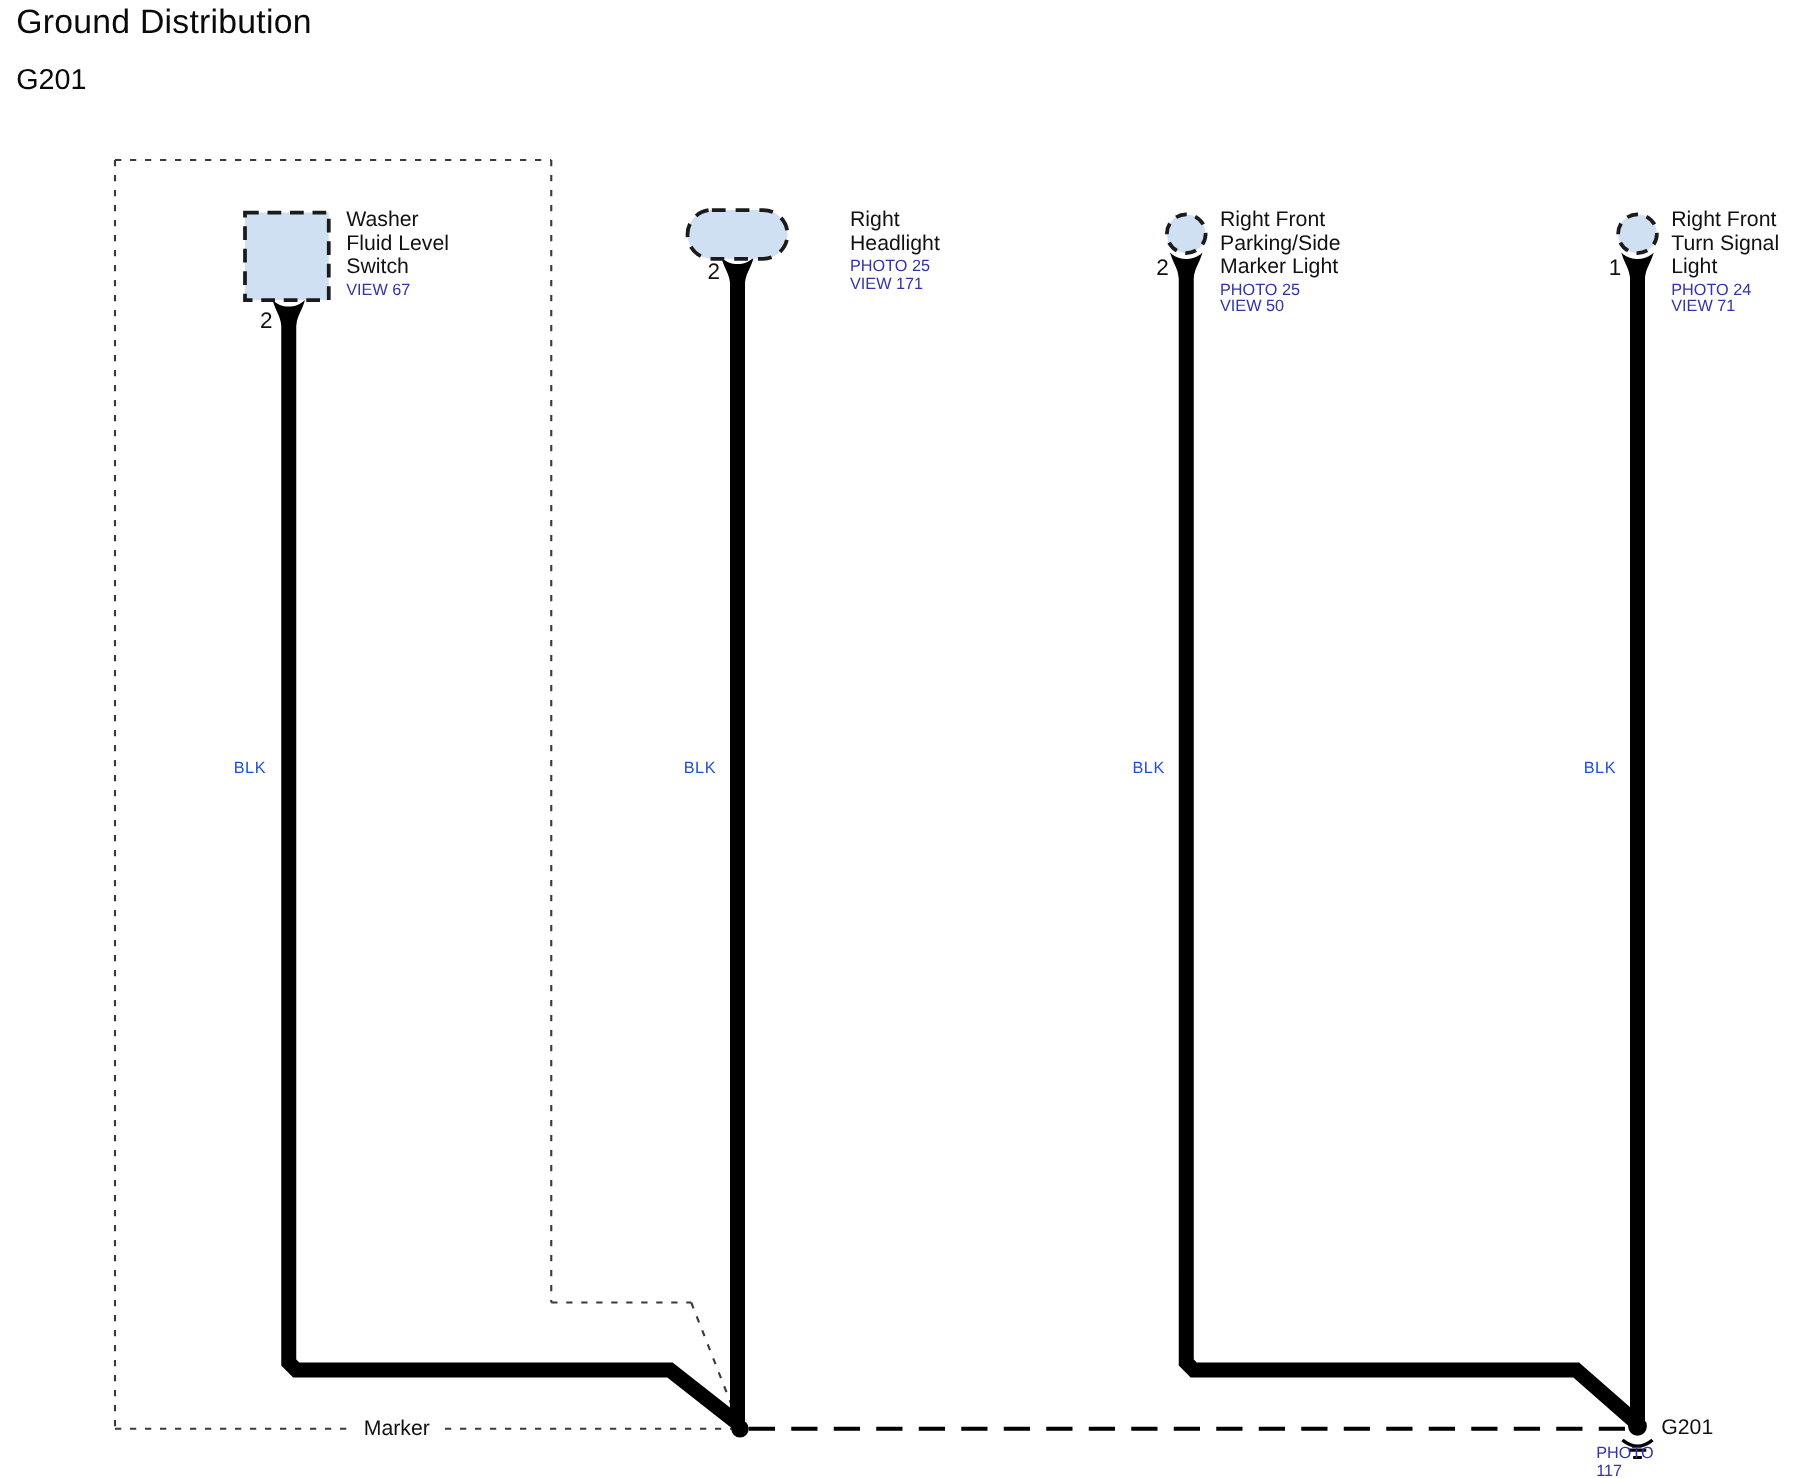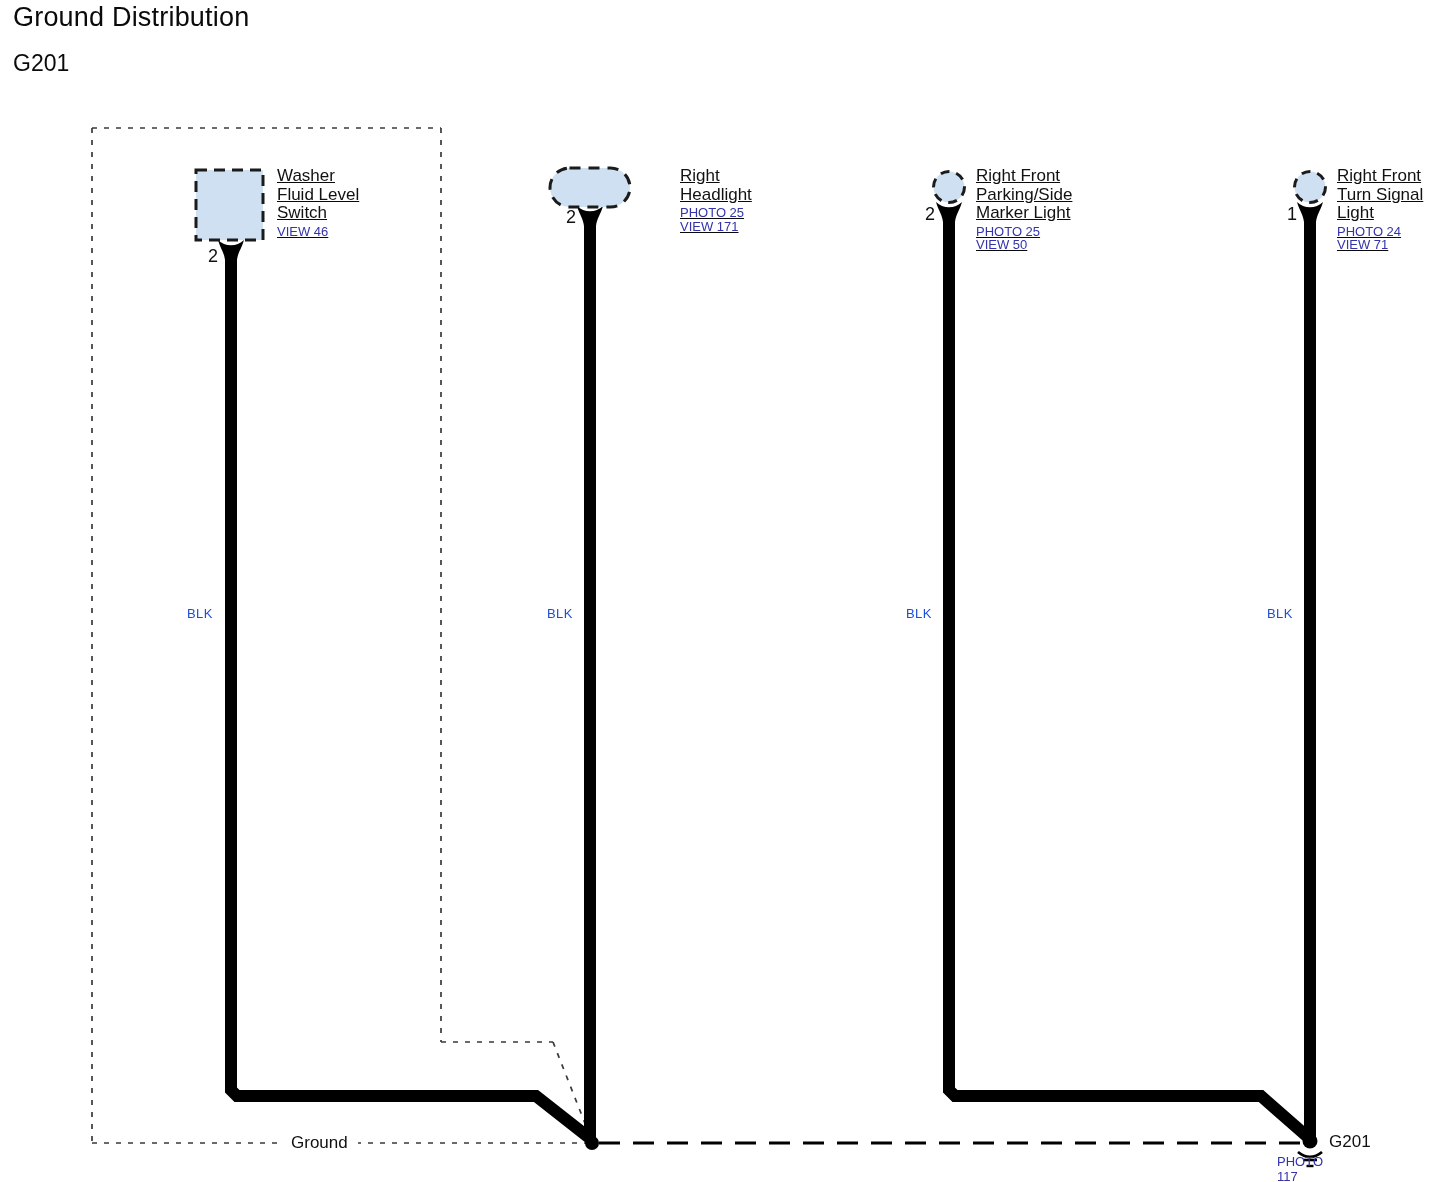--- a/index.html
+++ b/index.html
@@ -18,21 +18,21 @@
 
   .page-title {
     left: 13px; top: 2px;
     font-size: 27px; font-weight: 500; letter-spacing: 0.2px;
   }
   .page-subtitle {
     left: 13px; top: 50px;
     font-size: 23px; font-weight: 400;
   }
 
-  .comp-label { width: 160px; text-decoration: underline; }
+  .comp-label { width: 160px; }
   .comp-name {
     font-size: 17px; line-height: 18.5px;
     white-space: pre-line; color: #111;
   }
   .ref-links { margin-top: 2px; }
   .ref-link {
     display: block;
     font-size: 13px; line-height: 13.5px;
     color: var(--link-color, #3333aa);
     text-decoration: none; cursor: pointer;
@@ -103,21 +103,21 @@
   </svg>
 
   <div class="abs page-title">Ground Distribution</div>
   <div class="abs page-subtitle">G201</div>
 
   <div class="abs comp-label" style="left:277px; top:167px;">
     <div class="comp-name">Washer
 Fluid Level
 Switch</div>
     <div class="ref-links">
-      <span class="ref-link">VIEW 46</span>
+      <span class="ref-link">VIEW 67</span>
       <span class="ref-link"></span>
     </div>
   </div>
   <div class="abs pin-label" style="left:198px; top:246px;">2</div>
   <div class="abs wire-color-label" style="left:187px; top:606px;">BLK</div>
 
   <div class="abs comp-label" style="left:644px; top:167px;margin-left:36px;">
     <div class="comp-name">Right
 Headlight</div>
     <div class="ref-links">
@@ -145,17 +145,17 @@
 Turn Signal
 Light</div>
     <div class="ref-links">
       <span class="ref-link">PHOTO 24</span>
       <span class="ref-link">VIEW 71</span>
     </div>
   </div>
   <div class="abs pin-label" style="left:1277px; top:204px;">1</div>
   <div class="abs wire-color-label" style="left:1267px; top:606px;">BLK</div>
 
-  <div class="abs region-label" style="left:281px; top:1133px;">Ground</div>
+  <div class="abs region-label" style="left:281px; top:1133px;">Marker</div>
   <div class="abs ground-label" style="left:1329px; top:1132px;">G201</div>
   <div class="abs ground-ref" style="left:1277px; top:1154px;">PHOTO 117</div>
 
 </div>
 
 </body></html>

